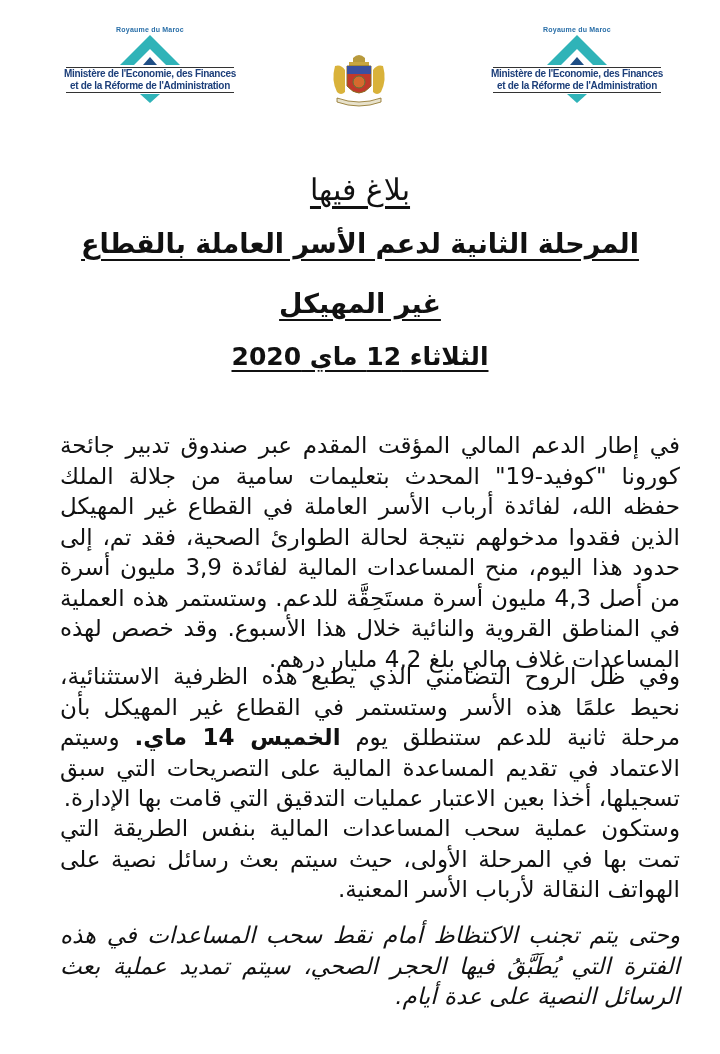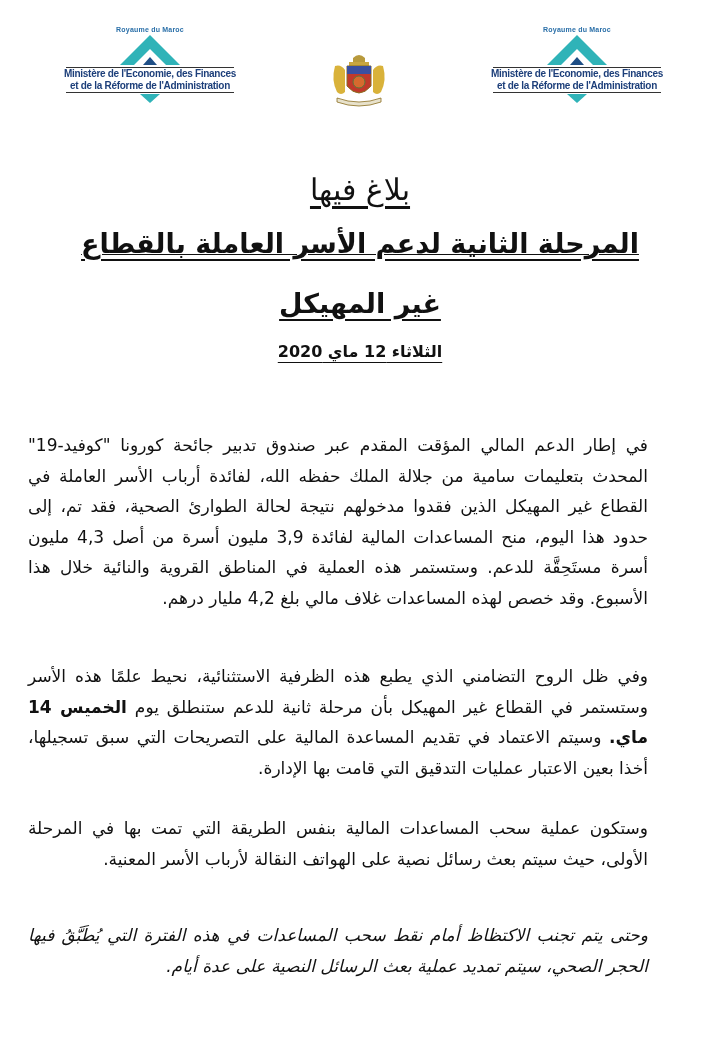--- a/index.html
+++ b/index.html
@@ -14,25 +14,25 @@
     .logo .tri-dark { position: absolute; left: 50%; top: 22px; transform: translateX(-50%); width: 0; height: 0; border-left: 7px solid transparent; border-right: 7px solid transparent; border-bottom: 8px solid #1f4f86; }
     .logo .rule { height: 1px; background: #333; margin: 0 6px; }
     .logo .name { font-family: "Liberation Sans", sans-serif; font-size: 10px; font-weight: bold; color: #1d3f7a; line-height: 12px; letter-spacing: -0.3px; }
     .logo .tri-down { width: 0; height: 0; margin: 1px auto 0; border-left: 10px solid transparent; border-right: 10px solid transparent; border-top: 9px solid #2fb3b8; }
     .emblem { position: absolute; left: 327px; top: 52px; width: 64px; height: 60px; }
     .doc { position: absolute; left: 40px; width: 640px; direction: rtl; }
     .title { top: 172px; text-align: center; }
     .title span { font-family: "DejaVu Serif", serif; font-size: 30px; text-decoration: underline; text-underline-offset: 6px; }
     .subtitle { text-align: center; }
     .subtitle span { font-family: "DejaVu Sans", sans-serif; font-size: 27px; font-weight: bold; text-decoration: underline; text-underline-offset: 6px; }
-    .sub1 { top: 228px; text-decoration: underline; }
+    .sub1 { top: 228px; }
     .sub2 { top: 288px; }
     .date { top: 342px; text-align: center; }
-    .date span { font-size: 16px; font-weight: bold; text-decoration: underline; text-underline-offset: 5px; }
-    .para { font-family: "DejaVu Sans", sans-serif; font-size: 17px; line-height: 30.5px; text-align: justify; left: 28px; width: 620px; }
+    .date span { font-size: 25px; font-weight: bold; text-decoration: underline; text-underline-offset: 5px; }
+    .para { font-family: "DejaVu Sans", sans-serif; font-size: 23px; line-height: 30.5px; text-align: justify; left: 60px; width: 620px; }
     .p1 { top: 430px; }
     .p2 { top: 661px; }
     .p3 { top: 813px; }
     .p4 { top: 920px; font-style: italic; }
     .bold { font-weight: bold; }
   </style>
 </head>
 <body>
 
 <div class="logo left">

